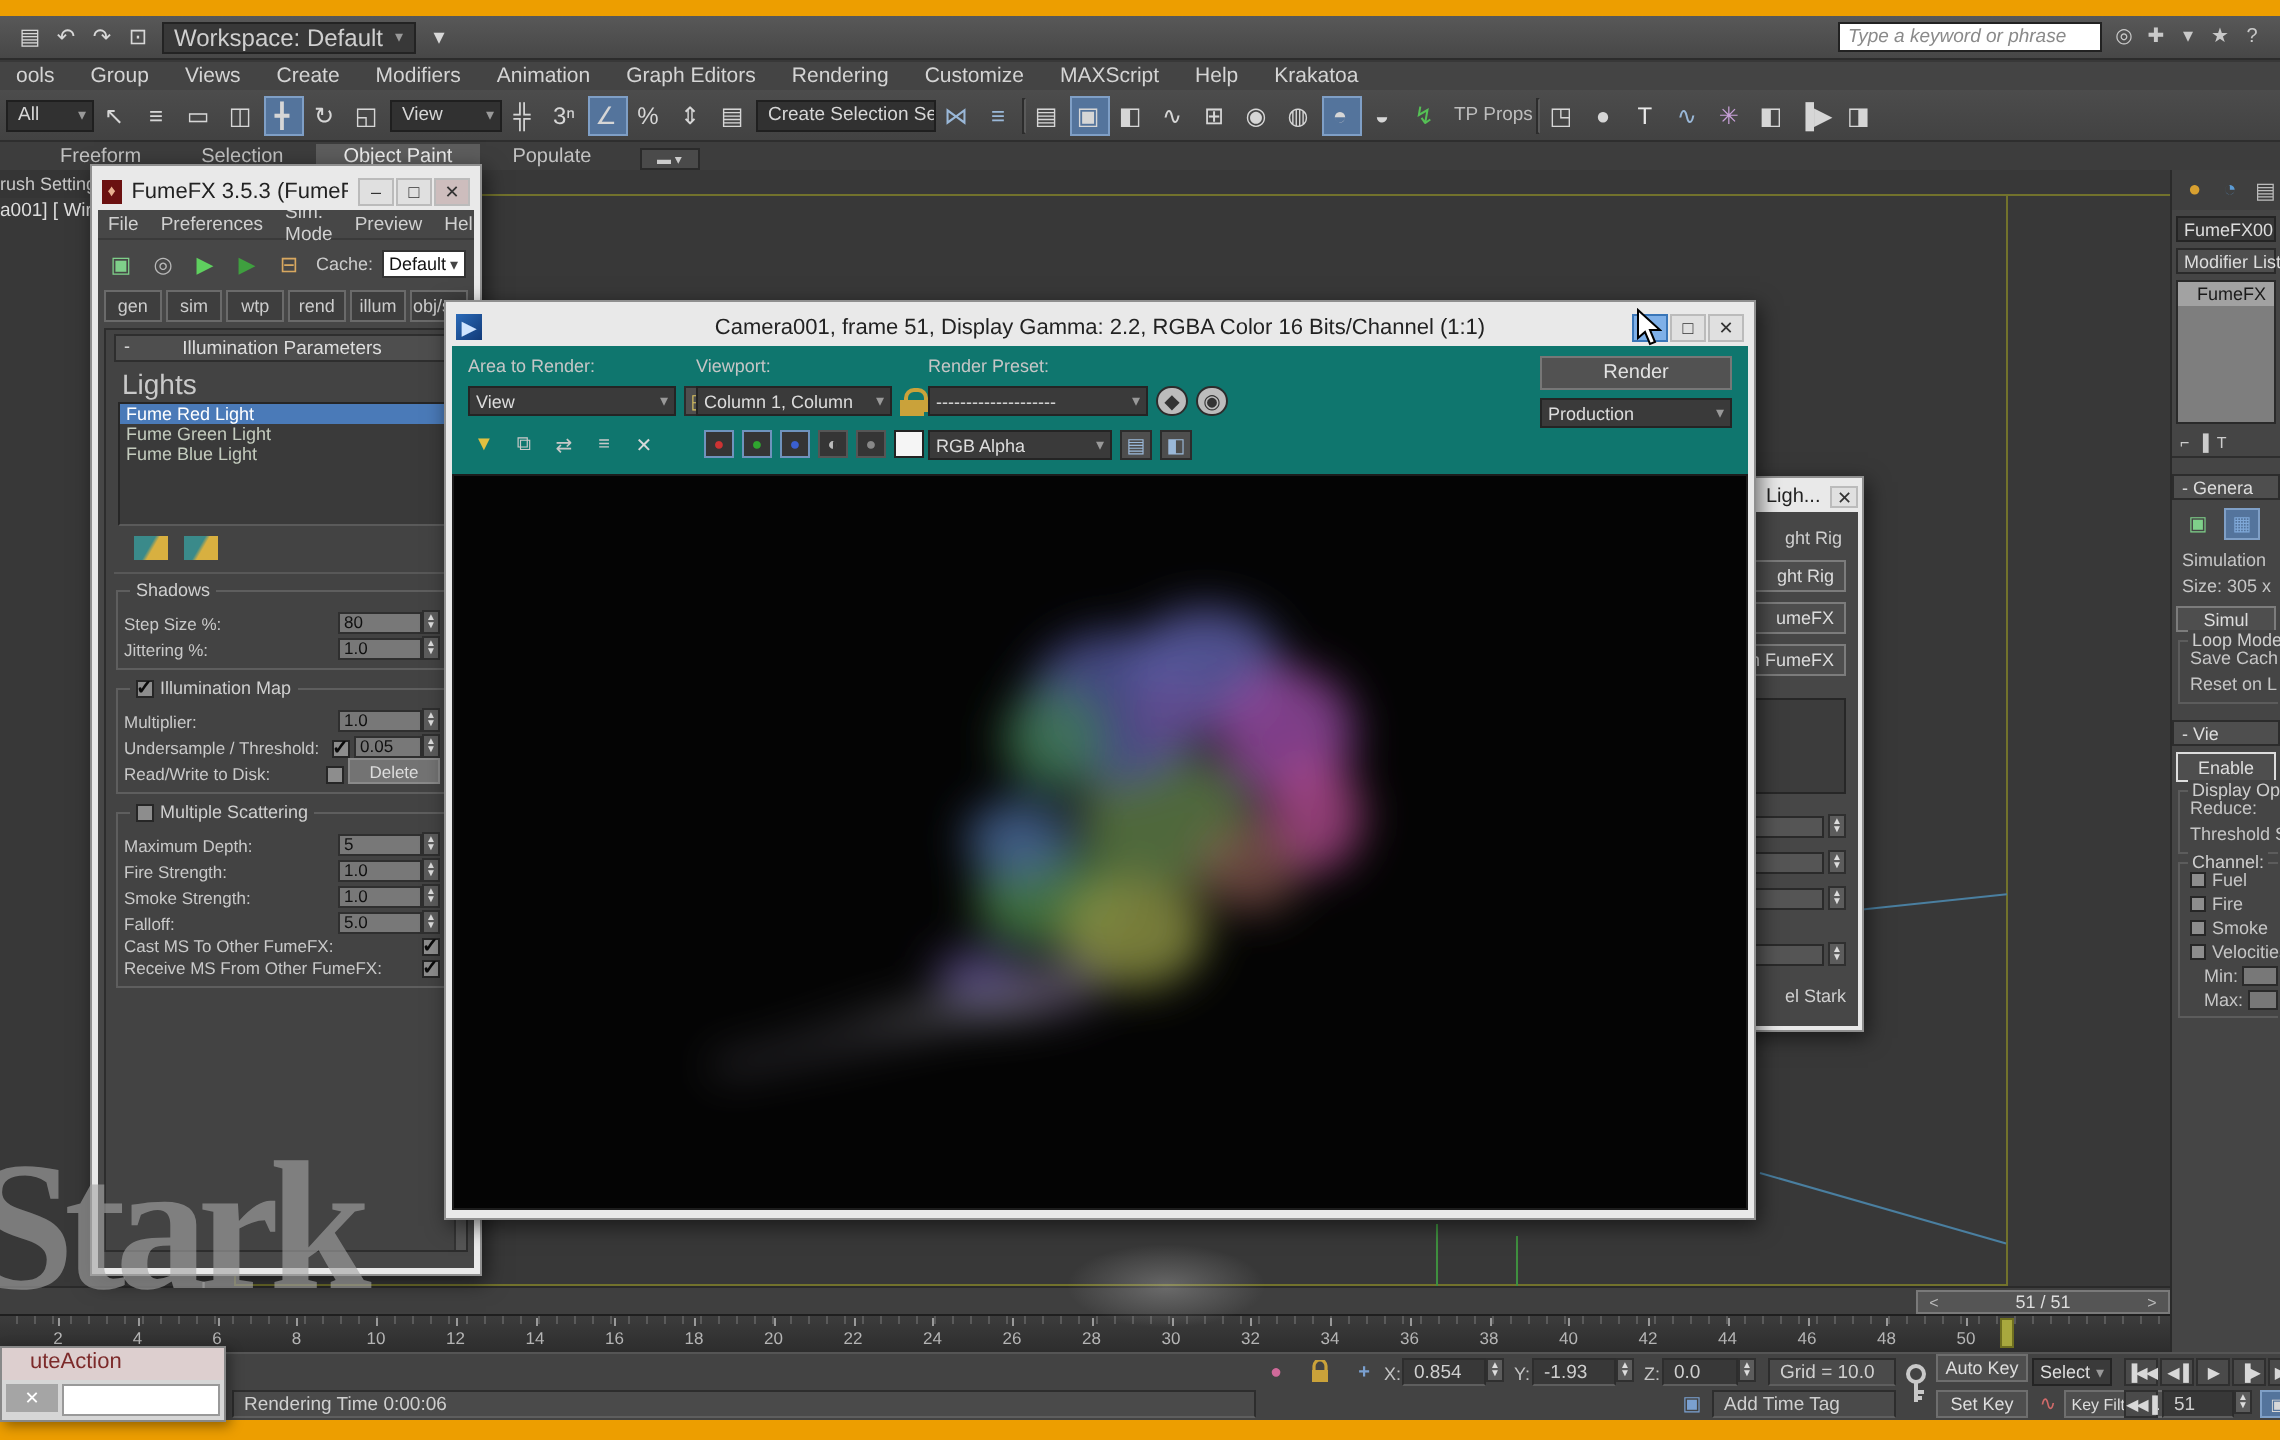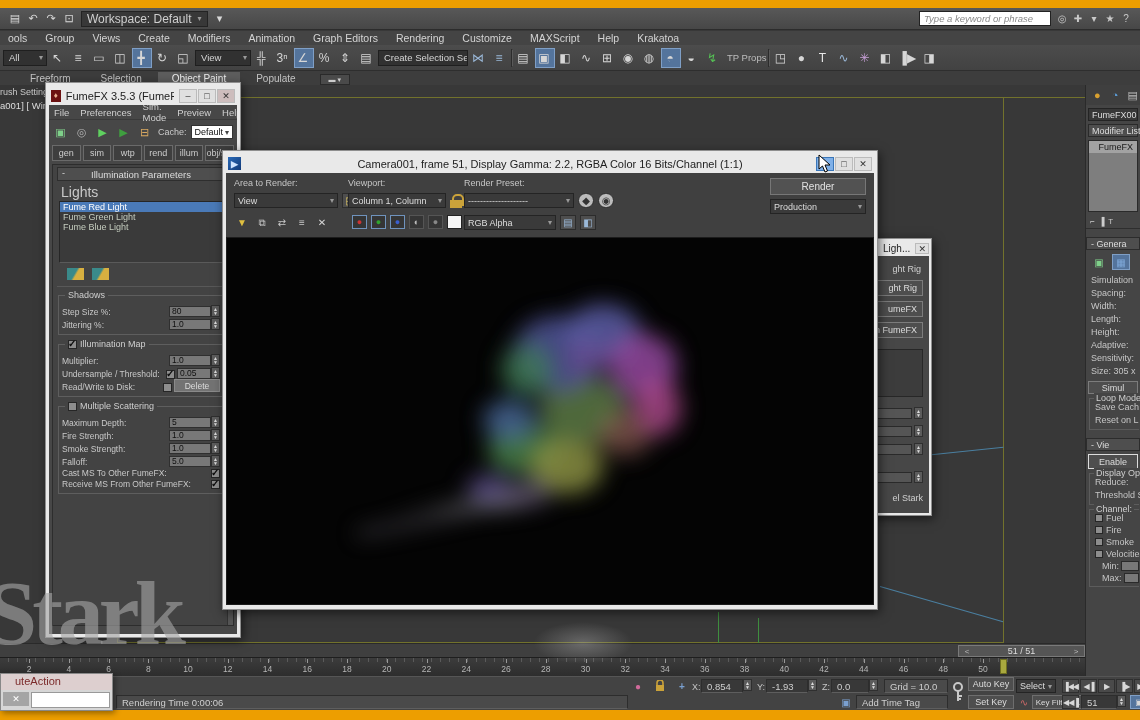--- a/index.html
+++ b/index.html
@@ -102,21 +102,21 @@
   .lr-btn{width:104px;height:16px;background:#4e4e4e;border:1px solid #7c7c7c;color:#ddd;font-size:9px;text-align:right;padding-right:5px;line-height:14px;margin-bottom:5px}
   .lr-box{width:100%;height:48px;background:#3c3c3c;border:1px solid #272727;margin:6px 0 10px}
   .lr-row{display:flex;align-items:center;gap:2px;margin-bottom:6px}
   .lr-fld{width:66px;height:11px;background:#555;border:1px solid #2a2a2a;font-size:8.5px;color:#ddd;padding:0 2px;line-height:10px}
   .lr-credit{font-size:9px;color:#cfcfcf;margin-top:4px}
 
   
   #rfw{left:222px;top:150px;width:656px;height:460px;z-index:10}
   .rfwicon{width:13px;height:13px;background:linear-gradient(135deg,#2a6ab8,#123a78);display:inline-flex;align-items:center;justify-content:center;color:#cfe4ff;font-size:9px;font-weight:bold}
   #rfw .ttext{position:absolute;left:0;right:0;text-align:center;pointer-events:none}
-  #rfctl{height:64px;background:#404040;position:relative;padding:3px 6px;font-size:9px}
+  #rfctl{height:64px;background:#0f766e;position:relative;padding:3px 6px;font-size:9px}
   .rflbl{color:#c6c6c6;font-size:9px}
   .rfdd{height:15px;background:#3a3a3a;border:1px solid #242424;color:#ddd;display:inline-flex;align-items:center;padding:0 3px;font-size:9px;white-space:nowrap;overflow:hidden}
   .rfdd::after{content:"▾";margin-left:auto;padding-left:4px;font-size:8px;color:#999}
   .rfi{width:16px;height:15px;display:inline-flex;align-items:center;justify-content:center;background:#4e4e4e;border:1px solid #2c2c2c;font-size:10px;color:#ddd}
   .chtog{width:15px;height:14px;background:#353535;border:1px solid #6f93bd;display:inline-flex;align-items:center;justify-content:center;font-size:9px}
   #renderbtn{position:absolute;right:8px;top:5px;width:96px;height:17px;background:#525252;border:1px solid #777;color:#e2e2e2;font-size:10px;display:flex;align-items:center;justify-content:center}
   #proddd{position:absolute;right:8px;top:26px;width:96px}
   .ctlrow{display:flex;align-items:center;gap:4px;position:absolute}
   #rfimg{position:relative;margin:0;height:368px;background:#040404;border:1px solid #1c1c1c;overflow:hidden}
   .lockic{width:12px;height:14px;position:relative;display:inline-block}
@@ -435,28 +435,20 @@
   <div class="cp-roll">-   Genera</div>
   <div class="cp-icons">
       <span class="cpi" style="color: rgb(127, 208, 138);">
         <span>▣</span>
       </span>
       <span class="cpi hl" style="color: rgb(127, 168, 216);">
         <span>▦</span>
       </span>
     </div>
   <div class="cp-lbl">Simulation</div>
-  <div>
-      <div class="cp-lbl">Spacing:</div>
-      <div class="cp-lbl">Width:</div>
-      <div class="cp-lbl">Length:</div>
-      <div class="cp-lbl">Height:</div>
-      <div class="cp-lbl">Adaptive:</div>
-      <div class="cp-lbl">Sensitivity:</div>
-    </div>
   <div class="cp-lbl">Size:  305 x</div>
   <div class="cp-btn">Simul</div>
   <div class="cp-grp">
       <span class="gt">Loop Mode</span>
     <div>
         <div class="cp-lbl">Save Cach</div>
         <div class="cp-lbl">Reset on L</div>
       </div>
   </div>
   <div class="cp-roll">-   Vie</div>

